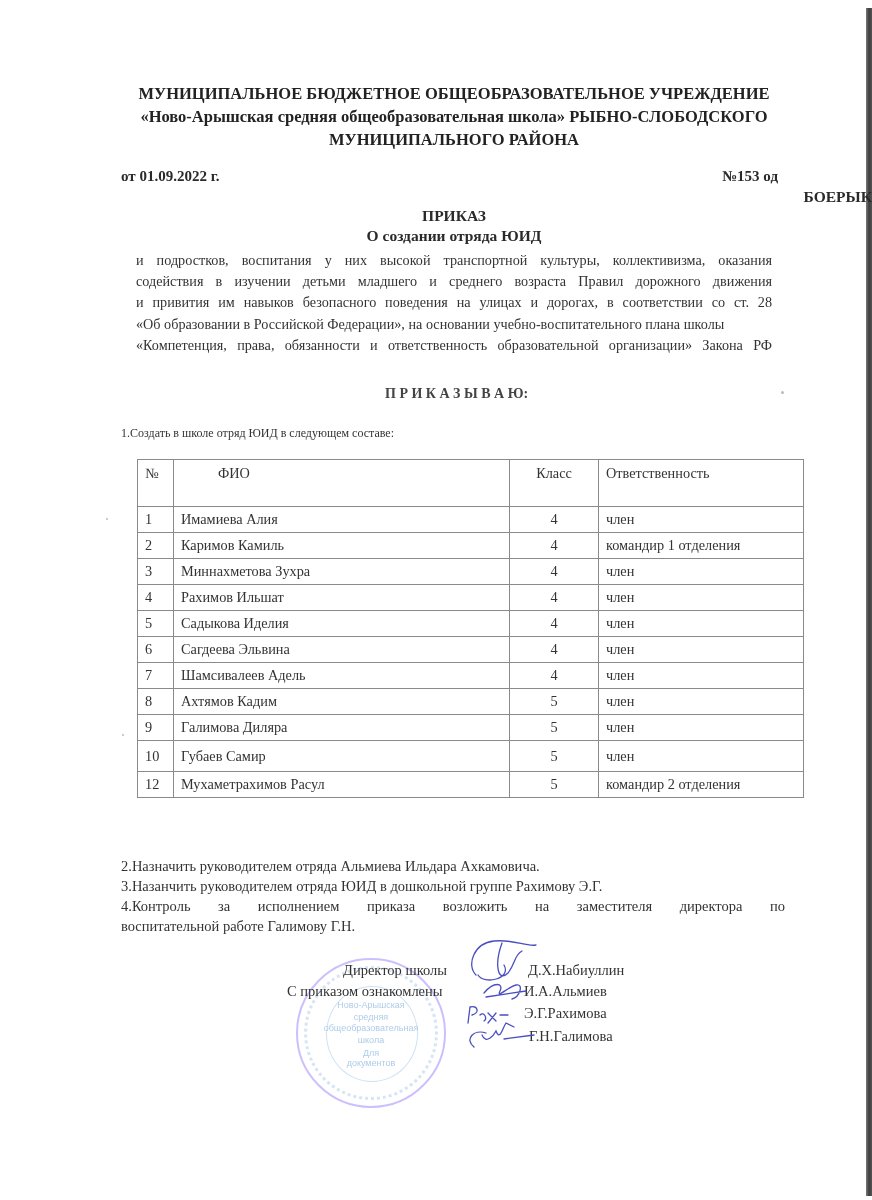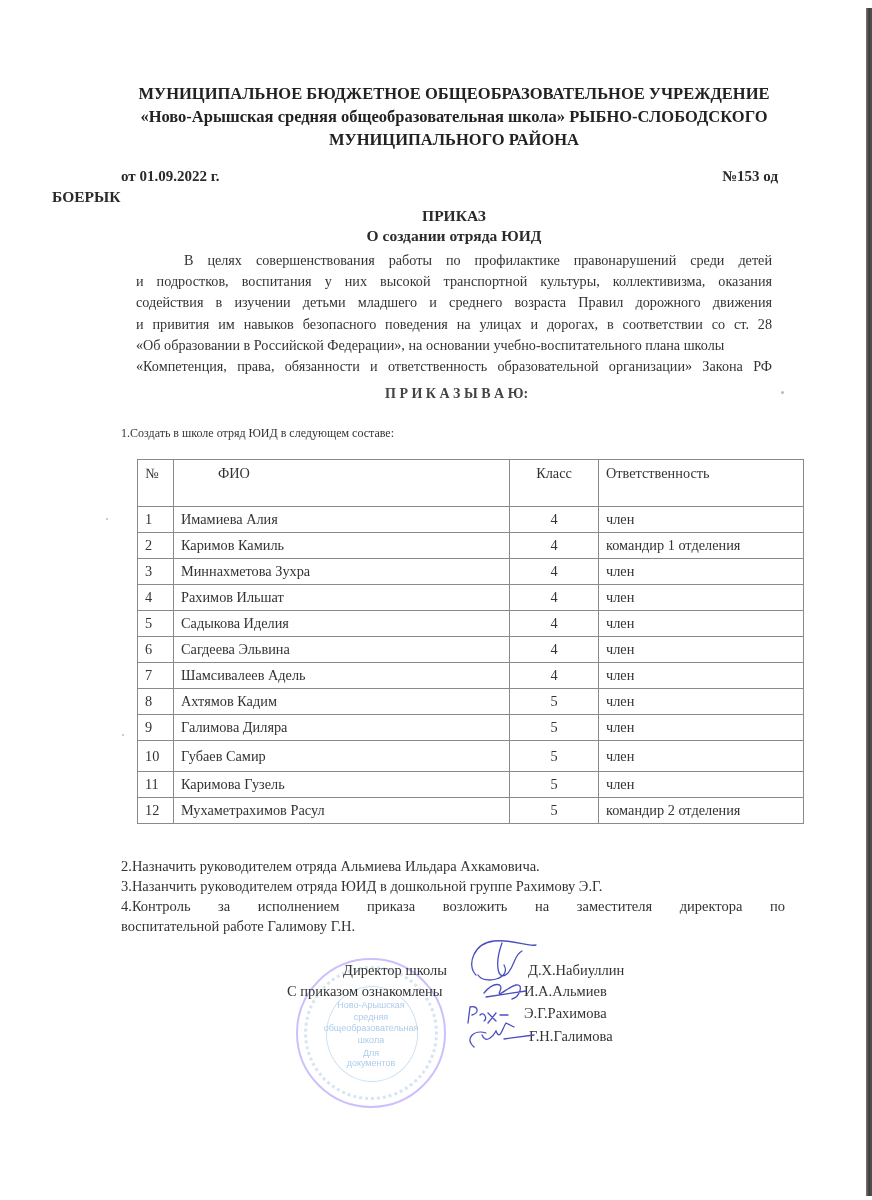--- a/index.html
+++ b/index.html
@@ -63,26 +63,25 @@
 
 <div class="edge"></div>
 
 <div class="abs hdr" style="top:84px;">МУНИЦИПАЛЬНОЕ БЮДЖЕТНОЕ ОБЩЕОБРАЗОВАТЕЛЬНОЕ УЧРЕЖДЕНИЕ</div>
 <div class="abs hdr" style="top:107px;">«Ново-Арышская средняя общеобразовательная школа» РЫБНО-СЛОБОДСКОГО</div>
 <div class="abs hdr" style="top:130px;">МУНИЦИПАЛЬНОГО РАЙОНА</div>
 
 <div class="abs bold" style="left:121px; top:168px; font-size:15px;">от 01.09.2022 г.</div>
 <div class="abs bold" style="left:722px; top:168px; font-size:15px;">№153 од</div>
 
-<div class="abs bold" style="left:0; width:872px; text-align:left; padding-left:52px; box-sizing:border-box; top:188px; font-size:15.5px;">БОЕРЫК</div>
+<div class="abs bold" style="left:0; width:872px; text-align:right; padding-left:28px; box-sizing:border-box; top:188px; font-size:15.5px;">БОЕРЫК</div>
 <div class="abs bold" style="left:0; width:872px; text-align:center; padding-left:36px; box-sizing:border-box; top:207px; font-size:15.5px;">ПРИКАЗ</div>
 <div class="abs bold" style="left:0; width:872px; text-align:center; padding-left:36px; box-sizing:border-box; top:227px; font-size:15.5px;">О создании отряда ЮИД</div>
 
 <div class="para">
-  <span class="line indent">В  целях   совершенствования  работы  по профилактике  правонарушений  среди  детей</span>
   <span class="line">и подростков,  воспитания  у них  высокой  транспортной  культуры,  коллективизма,  оказания</span>
   <span class="line">содействия  в изучении  детьми  младшего  и среднего  возраста  Правил  дорожного  движения</span>
   <span class="line">и привития  им  навыков  безопасного  поведения  на улицах  и дорогах,  в  соответствии  со  ст.  28</span>
   <span class="line last">«Об образовании в Российской Федерации», на основании учебно-воспитательного плана школы</span>
   <span class="line">«Компетенция, права, обязанности и ответственность образовательной организации» Закона РФ</span>
 </div>
 
 <div class="abs bold" style="left:385px; top:386px; font-size:14px; color:#444;">П Р И К А З Ы В А Ю:</div>
 <div class="dot" style="left:781px; top:391px;"></div>
 
@@ -152,26 +151,20 @@
         <td class="c-class">5</td>
         <td>член</td>
       </tr>
       <tr class="tall">
         <td class="c-num">10</td>
         <td class="c-name">Губаев Самир</td>
         <td class="c-class">5</td>
         <td>член</td>
       </tr>
       <tr>
-        <td class="c-num">11</td>
-        <td class="c-name">Каримова Гузель</td>
-        <td class="c-class">5</td>
-        <td>член</td>
-      </tr>
-      <tr>
         <td class="c-num">12</td>
         <td class="c-name">Мухаметрахимов Расул</td>
         <td class="c-class">5</td>
         <td>командир 2 отделения</td>
       </tr>
     </tbody>
 </table>
 
 <div class="dot" style="left:106px; top:518px; width:2px; height:2px;"></div>
 <div class="dot" style="left:122px; top:734px; width:2px; height:2px;"></div>

